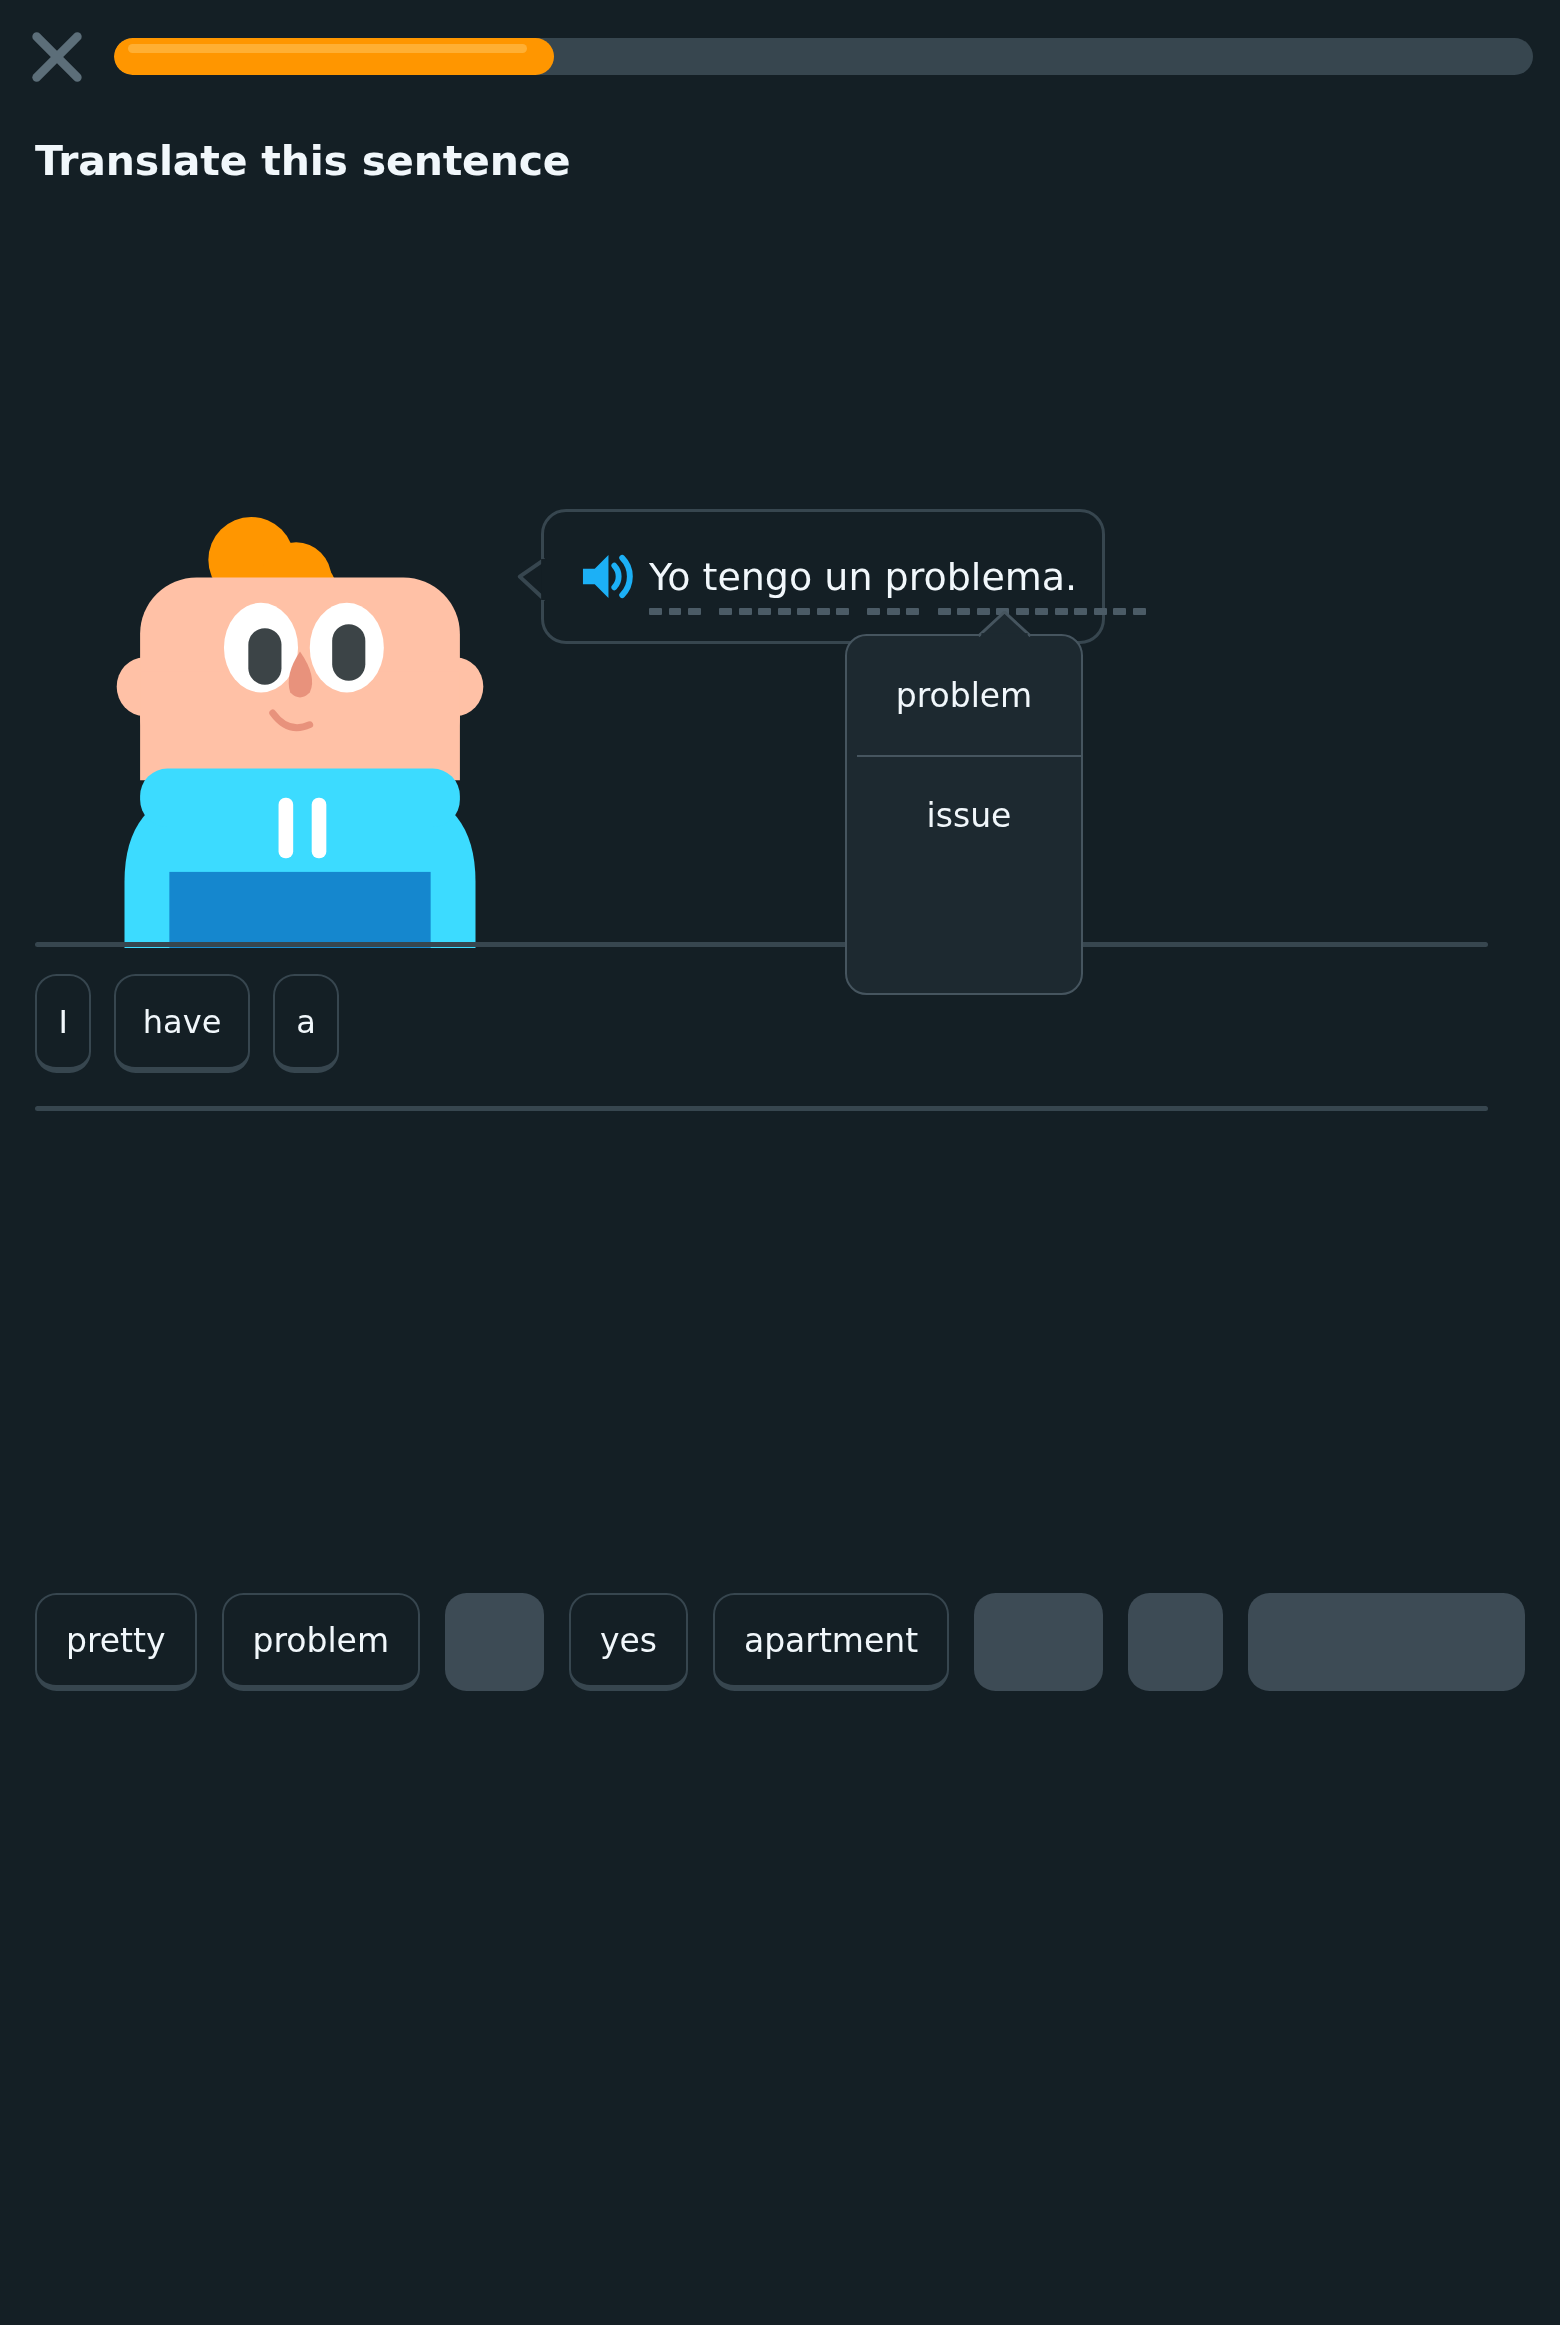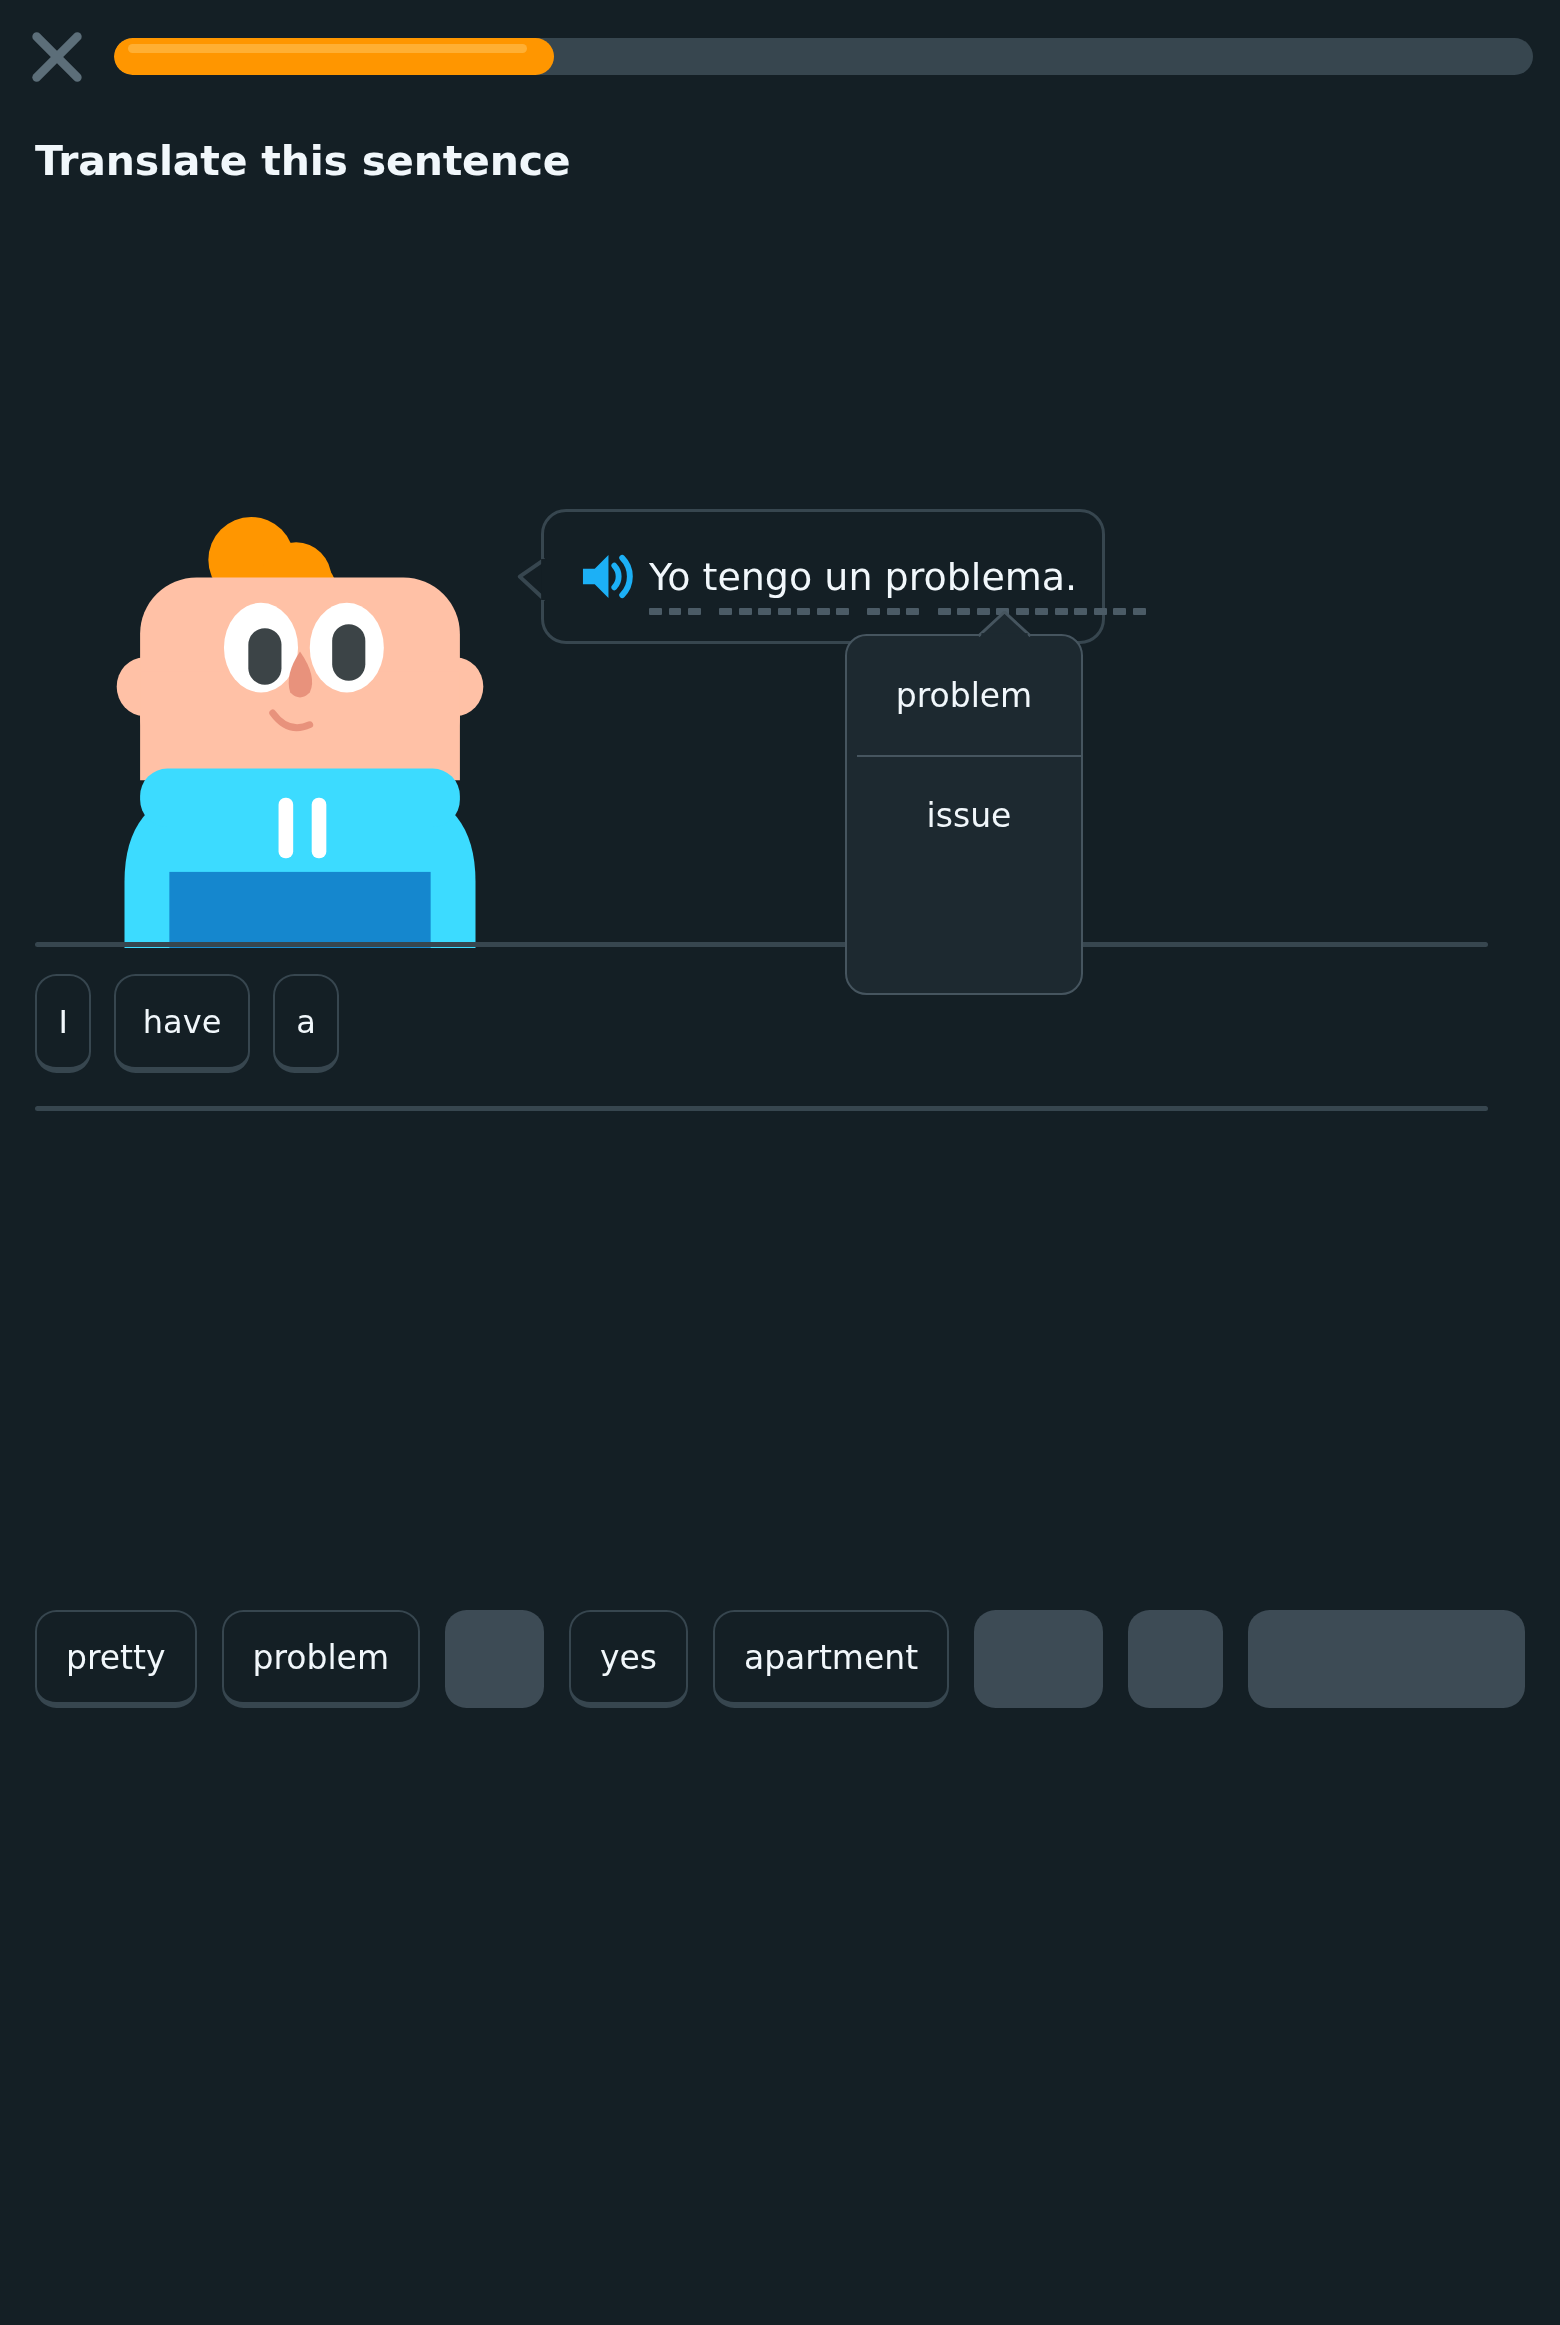--- a/index.html
+++ b/index.html
@@ -209,21 +209,20 @@
     align-items: center;
     justify-content: center;
     background: #141f25;
     border: 2.9px solid #37464f;
     border-bottom-width: 6.8px;
     border-radius: 21.5px;
     font-size: 33px;
     color: #f1f7fb;
     white-space: nowrap;
     cursor: pointer;
-    margin-top: 17px;
   }
   .bank-tile.ghost {
     background: #3d4b55;
     border: none;
     color: transparent;
     cursor: default;
   }
 
   
   .check-btn {

